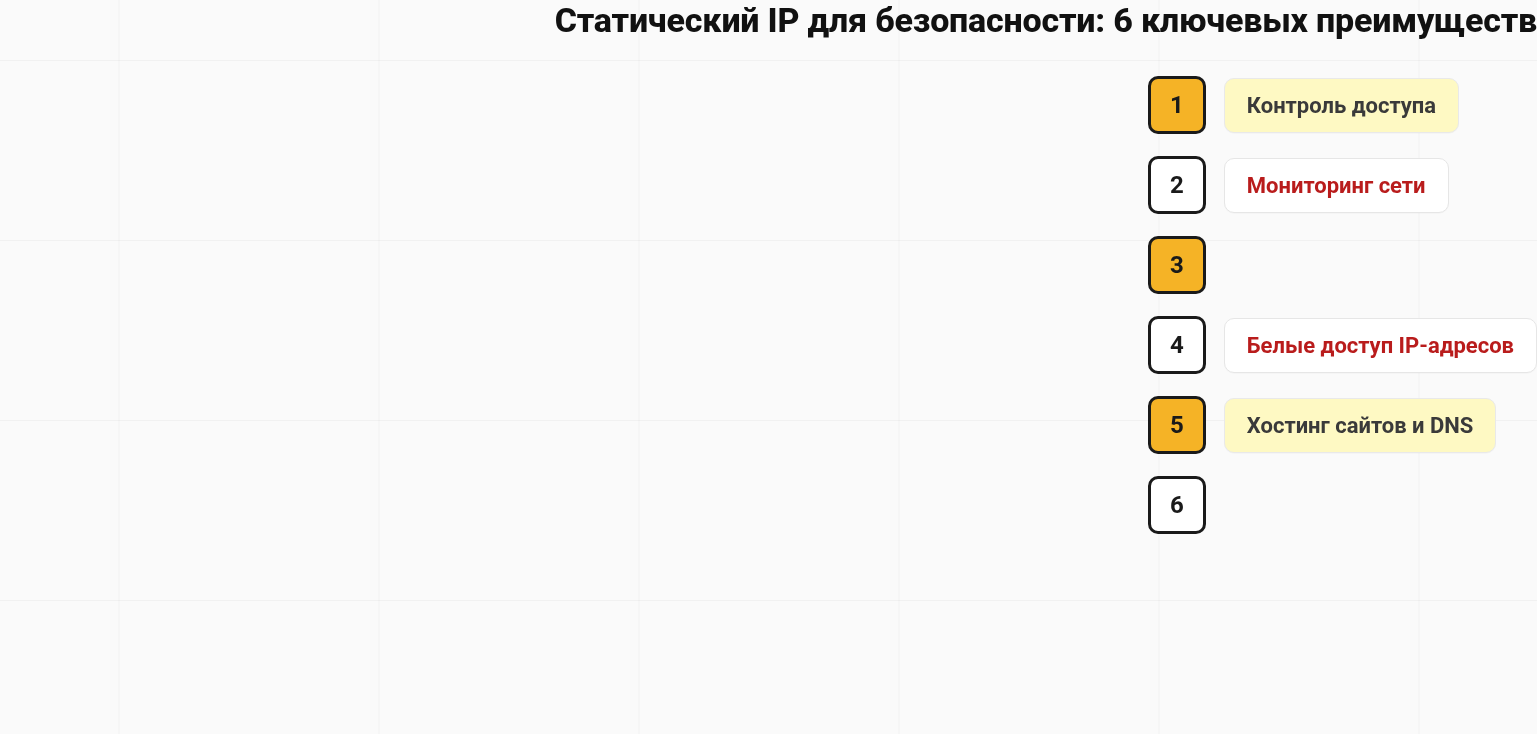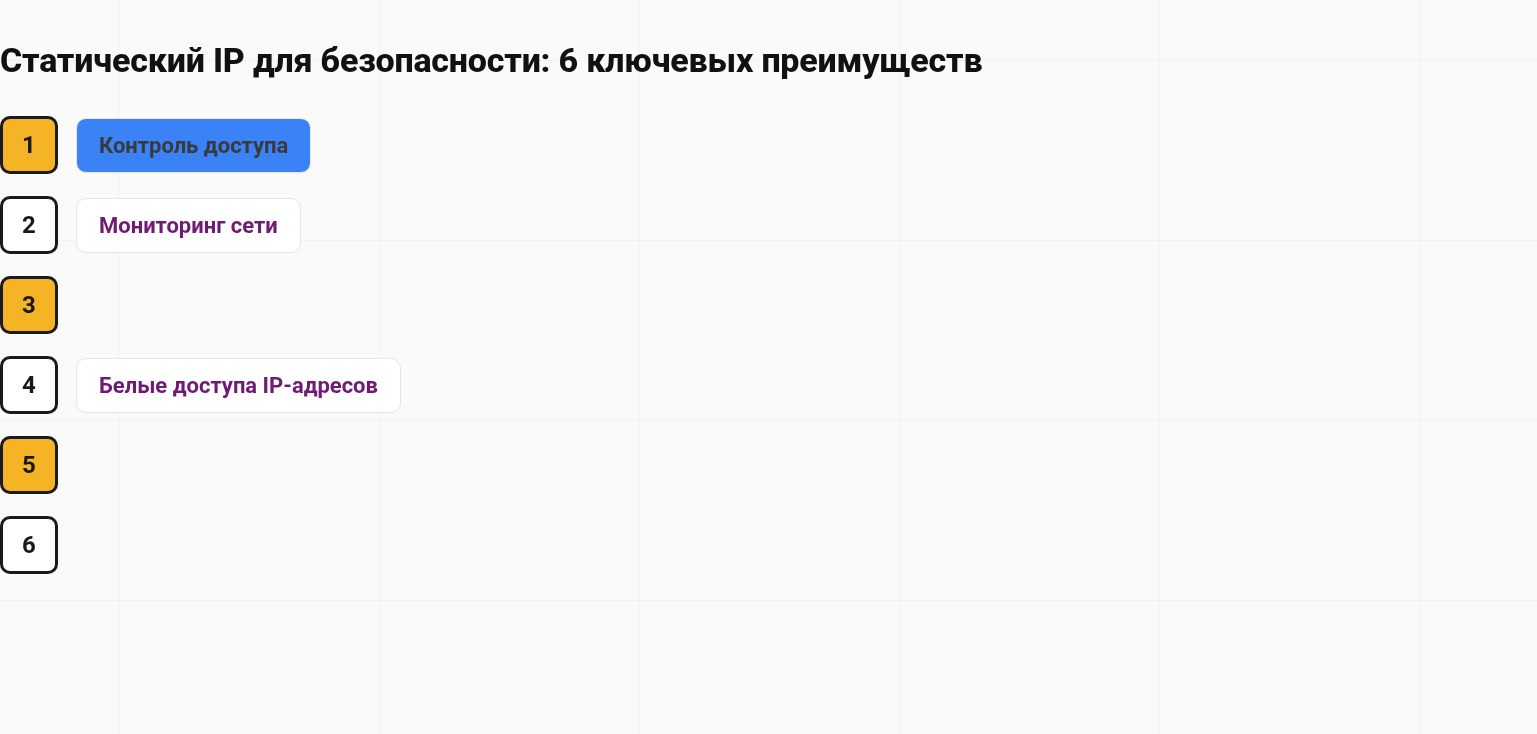--- a/index.html
+++ b/index.html
@@ -21,24 +21,23 @@
       linear-gradient(to bottom, rgba(0,0,0,0.035) 1px, transparent 1px);
     background-size:260px 180px;
     background-position:center 60px;
     pointer-events:none;
   }
   .wrap{
     position:relative;
     width:100%;
     height:100%;
     box-sizing:border-box;
-    padding-top:40px;
     display:flex;
     flex-direction:column;
-    align-items:flex-start;
+    align-items:flex-end;
   }
   h1{
     margin:0 0 36px 0;
     font-size:34px;
     font-weight:800;
     letter-spacing:-0.2px;
     text-align:center;
     color:#111;
   }
   .list{
@@ -69,26 +68,26 @@
   .num.accent{
     background:#f5b326;
   }
   .card{
     background:#ffffff;
     border:1px solid #e6e6e6;
     border-radius:10px;
     padding:14px 22px;
     font-size:22px;
     font-weight:700;
-    color:#701a75;
+    color:#b91c1c;
     box-shadow:0 1px 0 rgba(0,0,0,0.02);
     white-space:nowrap;
   }
   .card.accent{
-    background:#3b82f6;
+    background:#fef9c3;
     border-color:#e9e9e9;
     color:#3a3a3a;
   }
 </style>
 </head>
 <body>
 
 <div class="bg-grid"></div>
 
 <div class="wrap">
@@ -106,25 +105,26 @@
       <div class="num">2</div>
       <div class="card">Мониторинг сети</div>
     </div>
 
     <div class="row">
       <div class="num accent">3</div>
     </div>
 
     <div class="row">
       <div class="num">4</div>
-      <div class="card">Белые доступа IP-адресов</div>
+      <div class="card">Белые доступ IP-адресов</div>
     </div>
 
     <div class="row">
       <div class="num accent">5</div>
+      <div class="card accent">Хостинг сайтов и DNS</div>
     </div>
 
     <div class="row">
       <div class="num">6</div>
     </div>
 
   </div>
 </div>
 
 </body></html>

